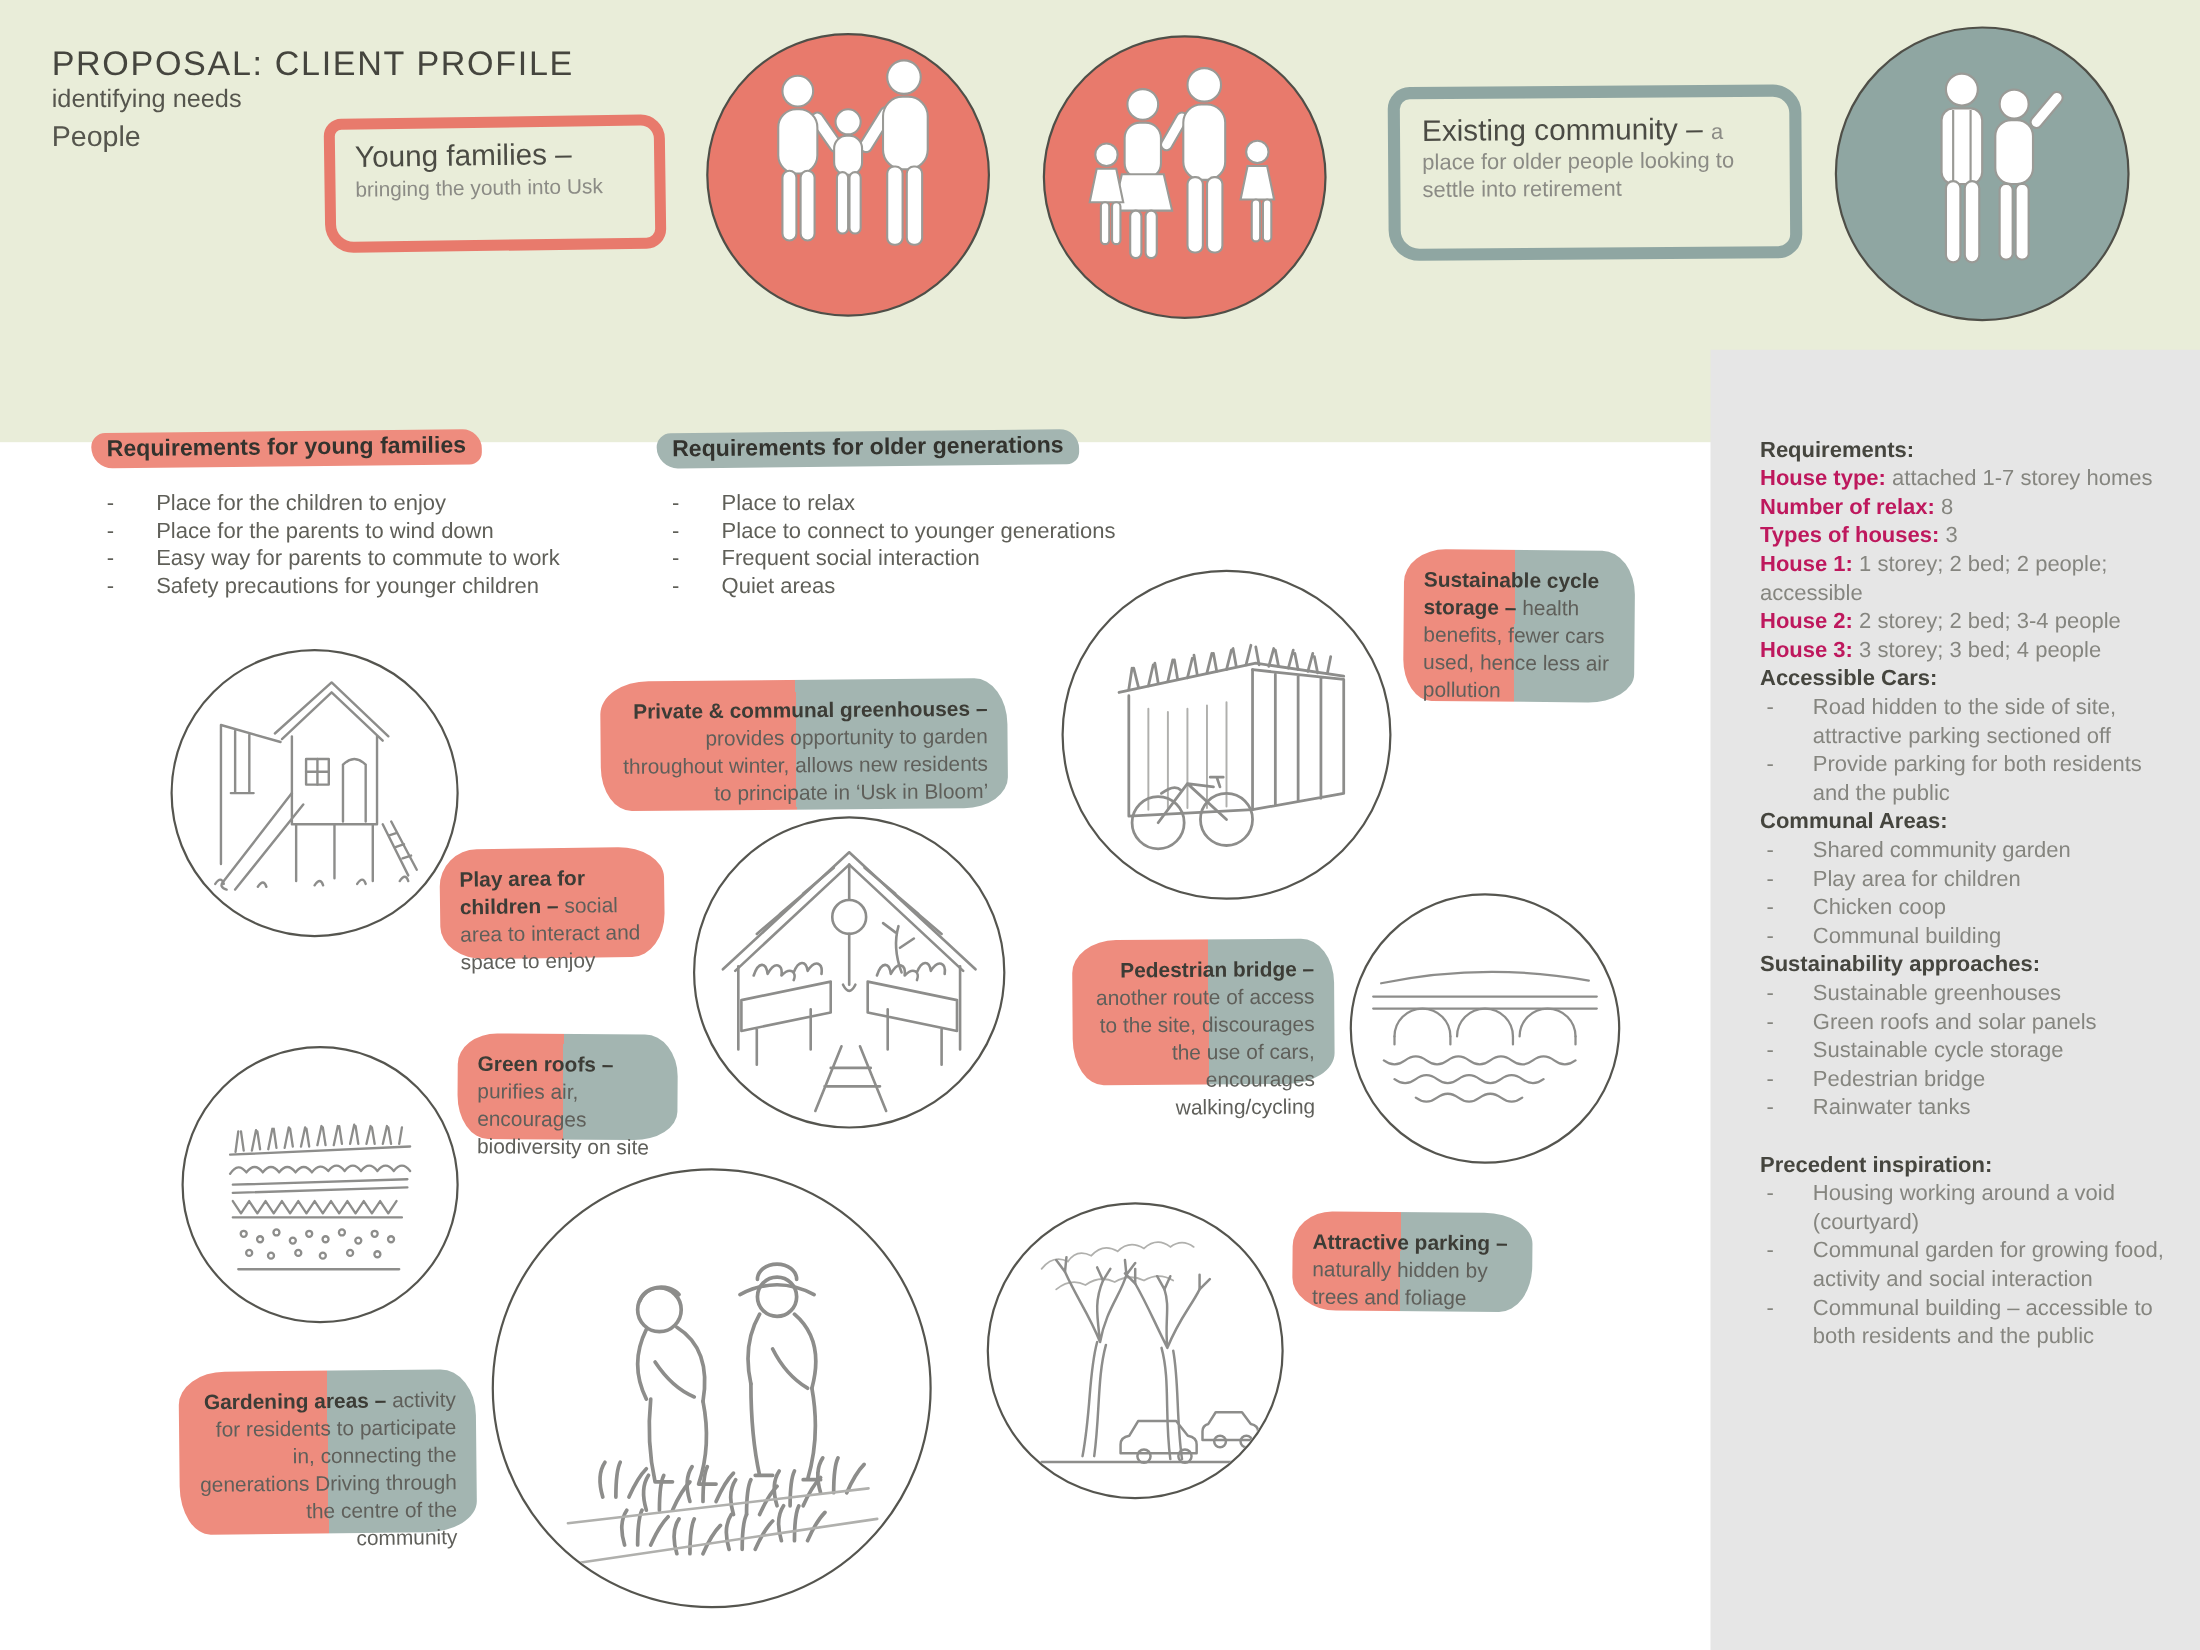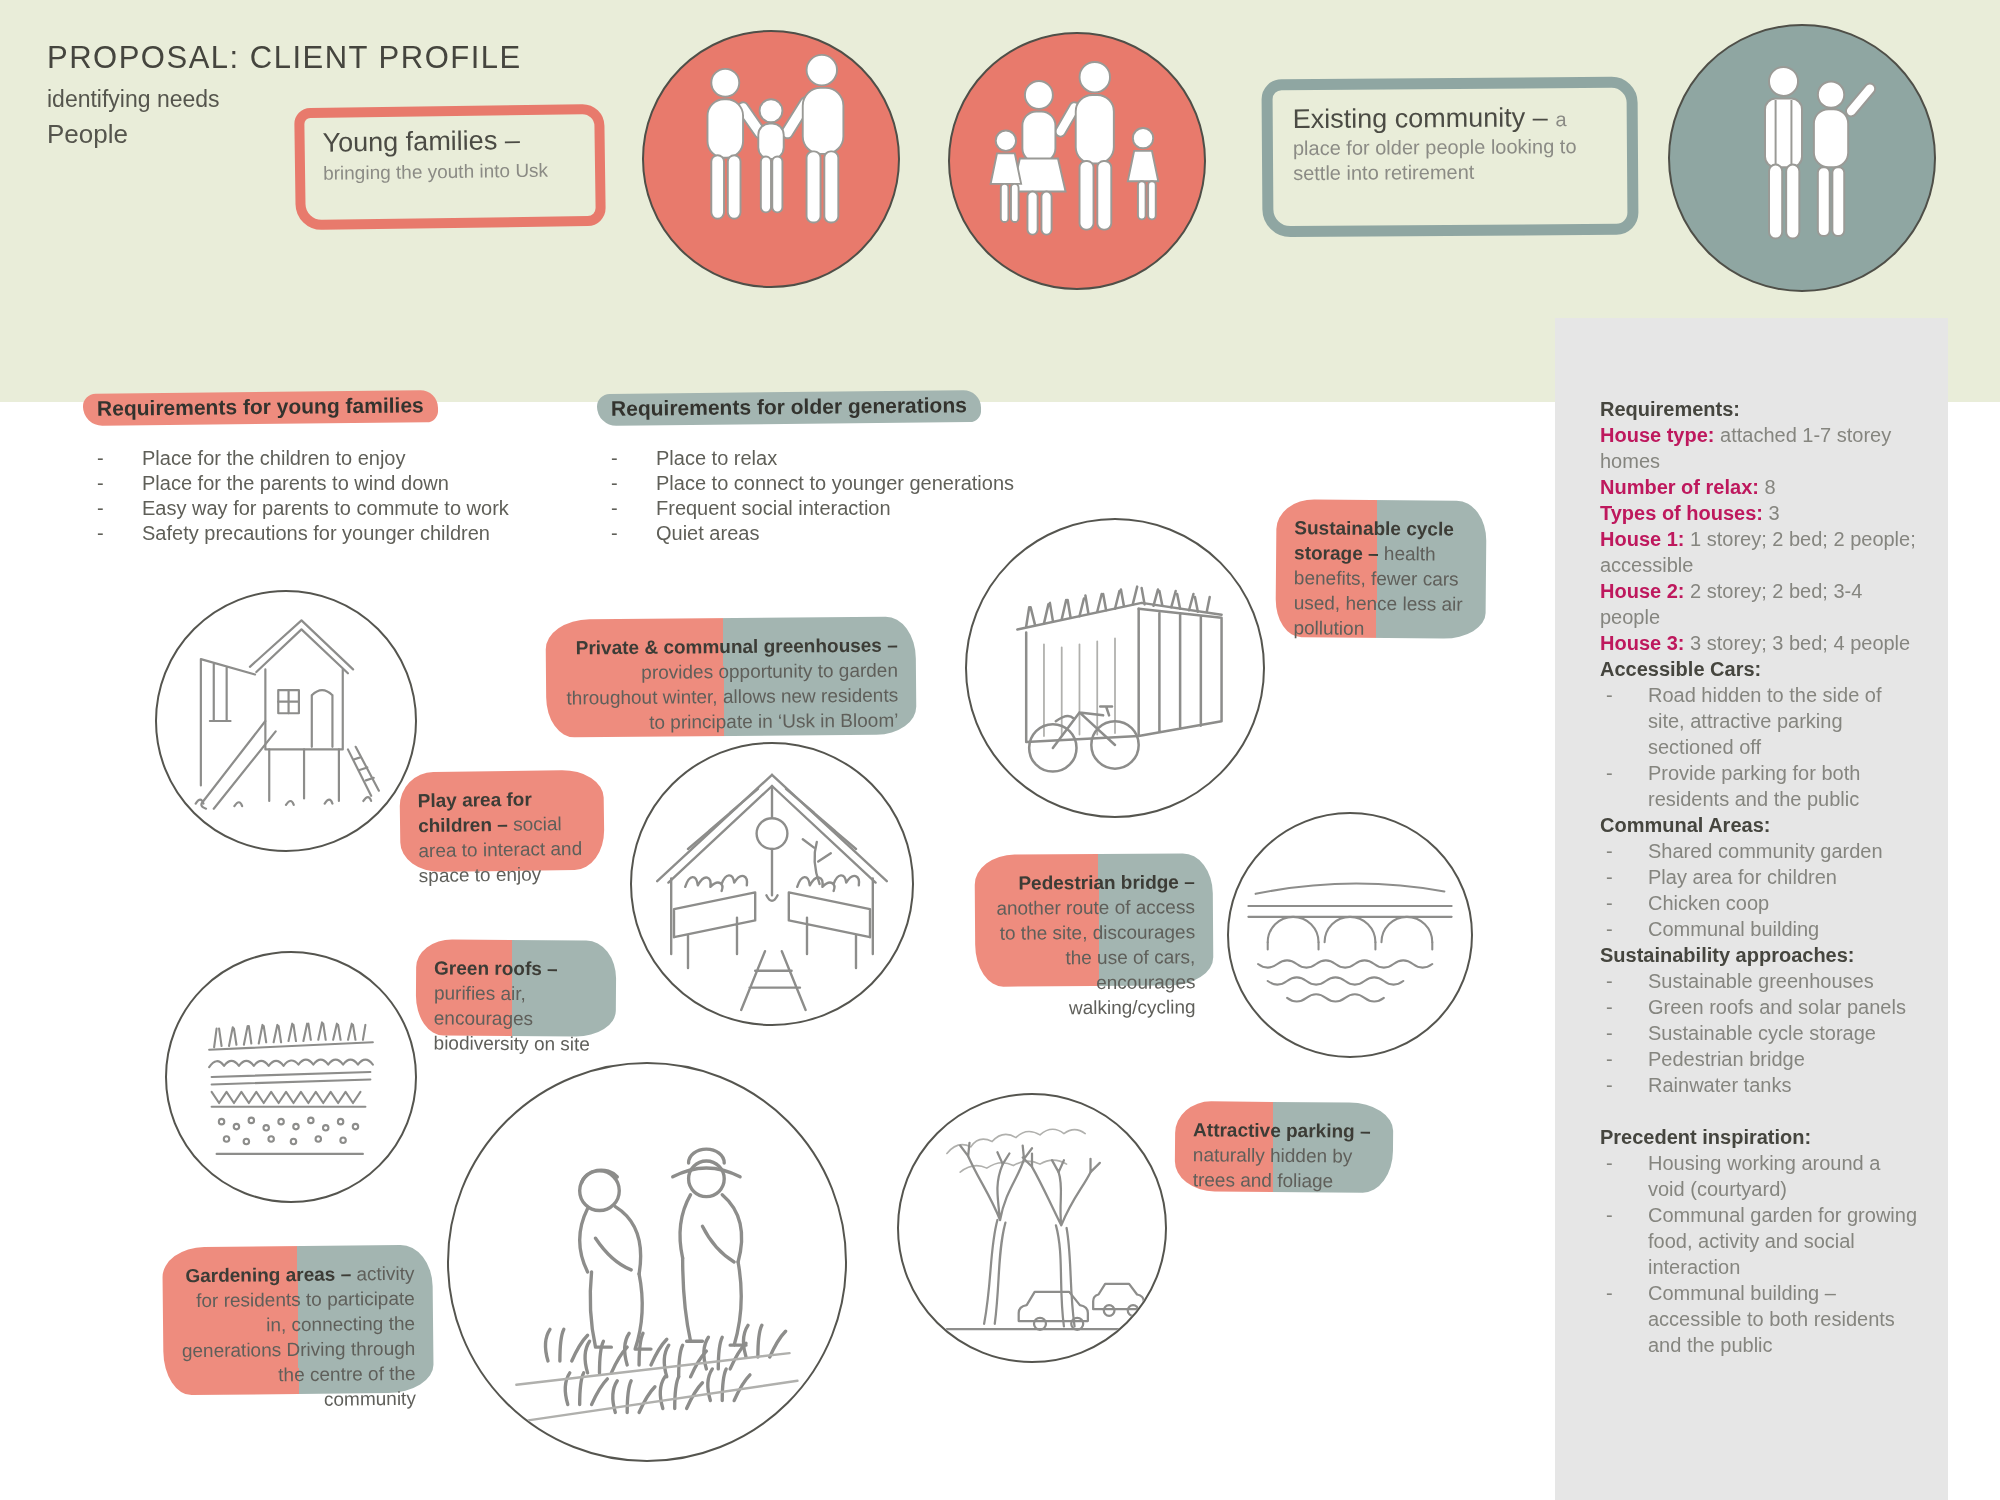--- a/index.html
+++ b/index.html
@@ -8,41 +8,41 @@
   }
   *{margin:0;padding:0;box-sizing:border-box;}
   html,body{background:#fff;}
   body{font-family:"Liberation Sans","DejaVu Sans",sans-serif;color:var(--ink);}
   #board{position:relative;width:2000px;height:1500px;background:#fff;overflow:hidden;}
 
   
   #banner{position:absolute;left:0;top:0;width:2000px;height:402px;background:var(--banner-bg);}
   #title-block{position:absolute;left:47px;top:40px;}
   .page-title{font-size:31px;letter-spacing:1.5px;color:#45453e;font-weight:400;}
-  .page-sub1{font-size:23px;color:#55554d;margin-top:10px;}
+  .page-sub1{font-size:23px;color:#55554d;margin-top:0;}
   .page-sub2{font-size:26px;color:#55554d;margin-top:6px;}
   .sketch-box{position:absolute;display:block;}
   #yf-box{left:295px;top:106px;width:310px;height:122px;border:10px solid var(--salmon);
     border-radius:16px 22px 18px 26px;transform:rotate(-0.8deg);padding:10px 18px;}
   .box-title{font-size:27px;color:#4b4b44;}
   .box-sub{font-size:19px;color:#8b8b85;margin-top:4px;}
   #ec-box{left:1262px;top:78px;width:376px;height:158px;border:11px solid var(--teal);
     border-radius:20px 26px 22px 28px;transform:rotate(-0.4deg);padding:14px 20px;}
   #ec-box .box-sub{font-size:20px;margin-top:2px;}
   .light-tail{font-size:20px;color:#8b8b85;}
   .pcircle{position:absolute;border-radius:50%;border:2px solid #4f4f48;overflow:hidden;}
   .pcircle.salmon{background:var(--salmon);}
   .pcircle.tealbg{background:var(--teal);}
   #family1{left:642px;top:30px;width:258px;height:258px;}
   #family2{left:948px;top:32px;width:258px;height:258px;}
   #elderly{left:1668px;top:24px;width:268px;height:268px;}
   .pcircle svg{width:100%;height:100%;display:block;}
 
   
-  #sidebar{position:absolute;left:1555px;top:318px;width:393px;height:1182px;background:var(--sidebar-bg);
+  #sidebar{position:absolute;left:1555px;top:318px;width:445px;height:1182px;background:var(--sidebar-bg);
     padding:78px 26px 0 45px;font-size:20px;line-height:26px;}
   .sb-heading{color:#45453e;font-weight:600;}
   .spec .b{color:#be185d;font-weight:600;}
   .spec .g,.sb-item{color:#85857f;}
   .sb-title{color:#45453e;font-weight:600;}
   .sb-item{position:relative;padding-left:48px;}
   .sb-item::before{content:"-";position:absolute;left:6px;color:#85857f;}
   .sb-gap{height:26px;}
 
   

